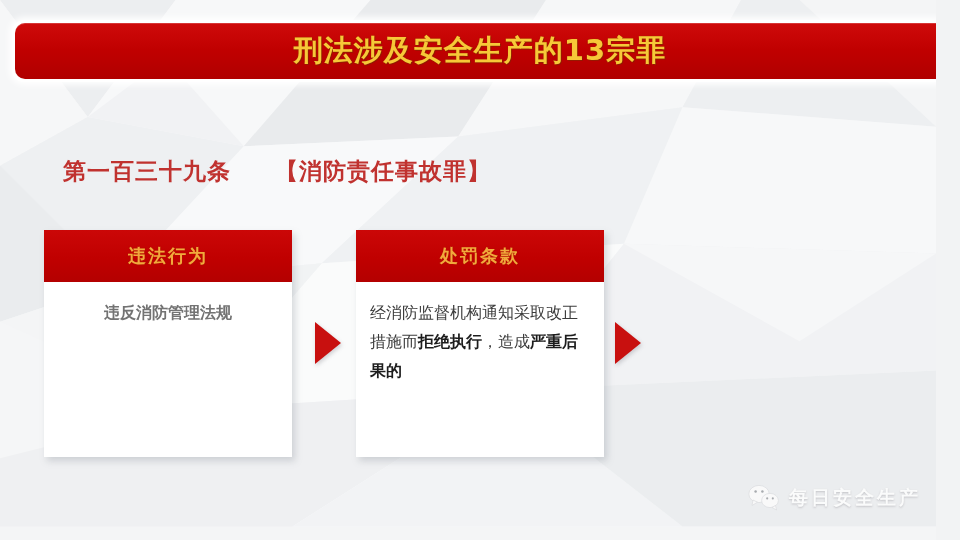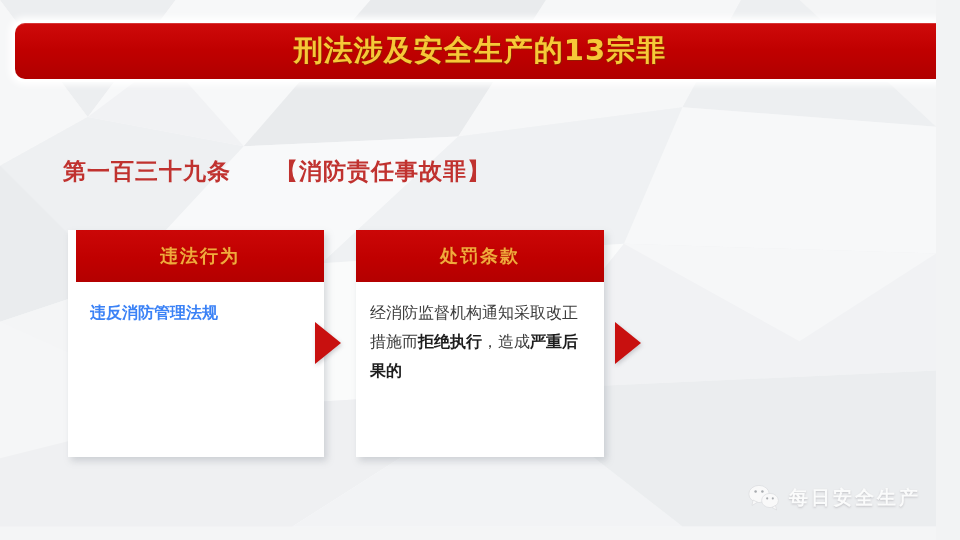--- a/index.html
+++ b/index.html
@@ -54,24 +54,24 @@
   .card-head-text{
     font-size:18px;font-weight:bold;color:#f2a93c;letter-spacing:2px;
     text-shadow:0 0 1px rgba(140,60,0,.6);
   }
   .card-body{
     padding:16px 14px 10px 14px;
     font-size:16px;line-height:29px;color:#3c3c3c;
     letter-spacing:0px;
   }
   .card-body b{font-weight:bold;color:#1d1d1d;}
-  #card1{left:68px;padding-left:8px;}
+  #card1{left:44px;}
   #card2{left:356px;}
   #card3{left:648px;}
-  #card1 .card-body{font-weight:bold;color:#3b82f6;}
+  #card1 .card-body{font-weight:bold;color:#737373;text-align:center;}
   
   .arrow{
     position:absolute;top:322px;z-index:6;
     width:0;height:0;
     border-top:21px solid transparent;
     border-bottom:21px solid transparent;
     border-left:26px solid #c8100f;
     filter:drop-shadow(1px 2px 2px rgba(120,120,130,.35));
   }
   #arrow1{left:315px;}

